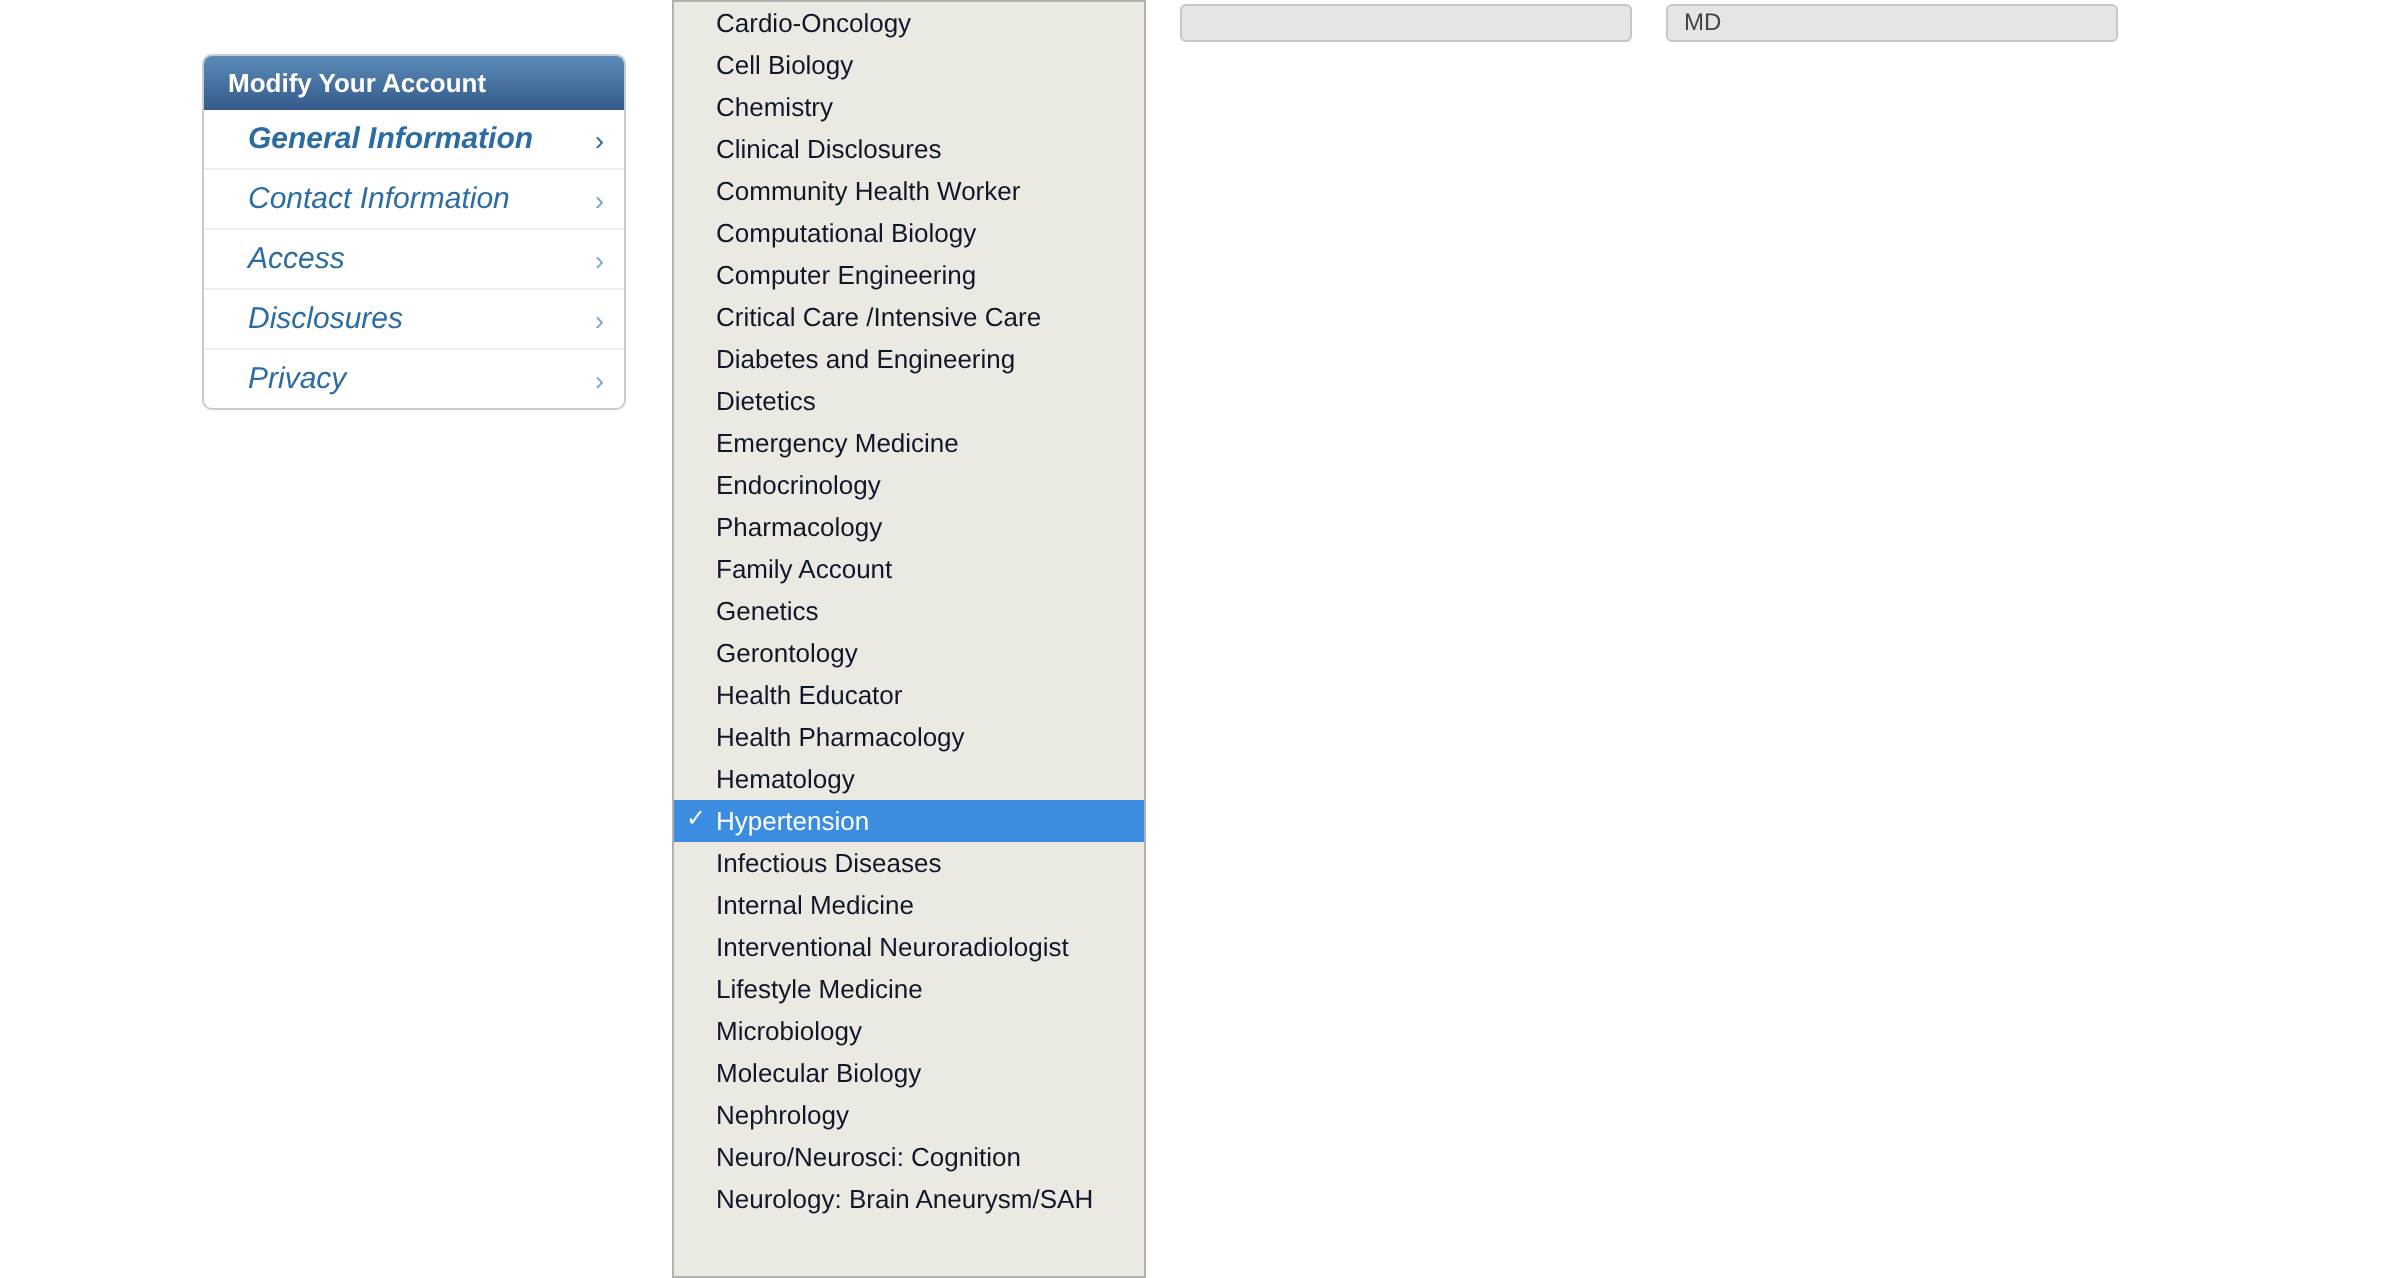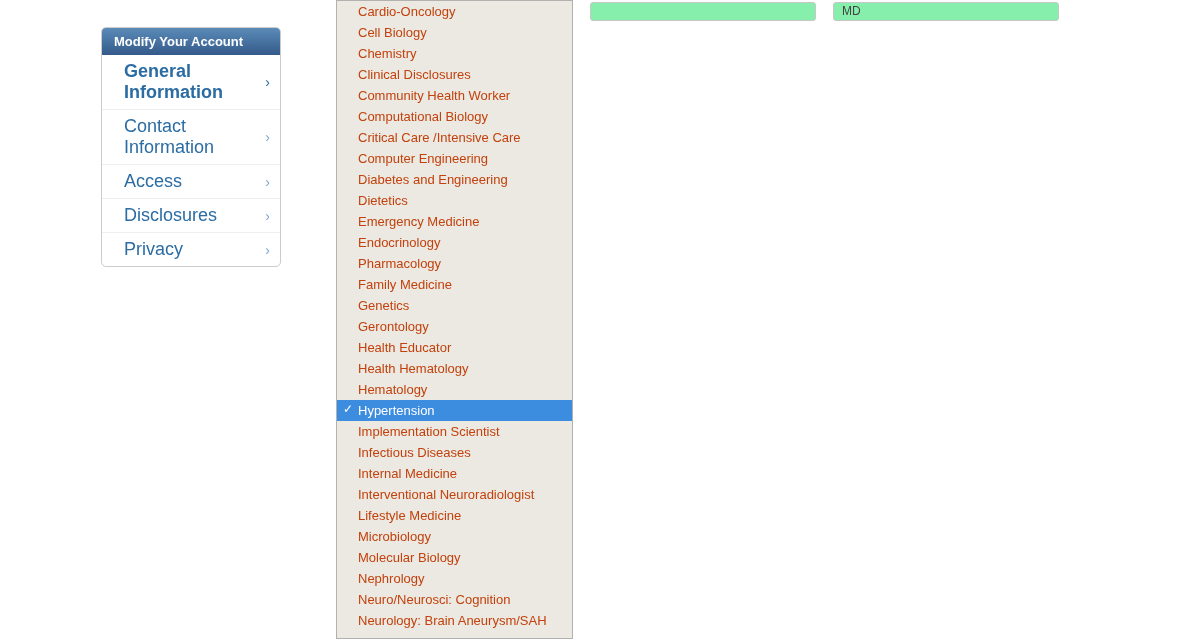--- a/index.html
+++ b/index.html
@@ -16,21 +16,21 @@
     .page-container {
       width: 1200px;
       height: 639px;
       position: relative;
       overflow: hidden;
     }
     .sidebar-panel {
       position: absolute;
       left: 101px;
       top: 27px;
-      width: 180px;
+      width: 212px;
       border: 1px solid #ccc;
       border-radius: 5px;
       background: #fff;
       overflow: hidden;
     }
     .sidebar-header {
       background: linear-gradient(to bottom, #5b8bb8 0%, #345a8a 100%);
       color: #fff;
       font-weight: bold;
       font-size: 13px;
@@ -42,21 +42,22 @@
       justify-content: space-between;
       padding: 6px 10px 6px 22px;
       border-top: 1px solid #eee;
       cursor: pointer;
     }
     .sidebar-item:first-of-type {
       border-top: none;
     }
     .sidebar-item .label {
       color: #2b6ca3;
-      font-size: 18px;
+      font-size: 15px;
+      font-style: italic;
     }
     .sidebar-item.active .label {
       font-weight: bold;
     }
     .sidebar-item .chevron {
       color: #7aa6d0;
       font-size: 14px;
     }
     .sidebar-item.active .chevron {
       color: #2b6ca3;
@@ -67,21 +68,21 @@
       top: 0;
       width: 237px;
       height: 639px;
       background: #ece9e2;
       border: 1px solid #b2b1b0;
       overflow: hidden;
     }
     .dropdown-option {
       padding: 2px 0 2px 21px;
       font-size: 13px;
-      color: #c2410c;
+      color: #0f172a;
       cursor: pointer;
       line-height: 17px;
       position: relative;
     }
     .dropdown-option.selected {
       background: #3c8ce0;
       color: #fff;
     }
     .dropdown-option.selected::before {
       content: "✓";
@@ -93,21 +94,21 @@
     }
     .dropdown-inner {
       padding-top: 0;
     }
     .right-field {
       position: absolute;
       top: 2px;
       border: 1px solid #c7c7c7;
       border-radius: 3px;
       height: 19px;
-      background: #86efac;
+      background: #e5e5e5;
     }
     .right-field.one {
       left: 590px;
       width: 226px;
     }
     .right-field.two {
       left: 833px;
       width: 226px;
       padding: 1px 8px;
       font-size: 12px;
@@ -146,35 +147,34 @@
   </div>
 
   <div class="dropdown">
     <div class="dropdown-inner" id="dropdown-inner">
         <div class="dropdown-option">Cardio-Oncology</div>
         <div class="dropdown-option">Cell Biology</div>
         <div class="dropdown-option">Chemistry</div>
         <div class="dropdown-option">Clinical Disclosures</div>
         <div class="dropdown-option">Community Health Worker</div>
         <div class="dropdown-option">Computational Biology</div>
+        <div class="dropdown-option">Computer Engineering</div>
         <div class="dropdown-option">Critical Care /Intensive Care</div>
-        <div class="dropdown-option">Computer Engineering</div>
         <div class="dropdown-option">Diabetes and Engineering</div>
         <div class="dropdown-option">Dietetics</div>
         <div class="dropdown-option">Emergency Medicine</div>
         <div class="dropdown-option">Endocrinology</div>
         <div class="dropdown-option">Pharmacology</div>
-        <div class="dropdown-option">Family Medicine</div>
+        <div class="dropdown-option">Family Account</div>
         <div class="dropdown-option">Genetics</div>
         <div class="dropdown-option">Gerontology</div>
         <div class="dropdown-option">Health Educator</div>
-        <div class="dropdown-option">Health Hematology</div>
+        <div class="dropdown-option">Health Pharmacology</div>
         <div class="dropdown-option">Hematology</div>
         <div class="dropdown-option selected">Hypertension</div>
-        <div class="dropdown-option">Implementation Scientist</div>
         <div class="dropdown-option">Infectious Diseases</div>
         <div class="dropdown-option">Internal Medicine</div>
         <div class="dropdown-option">Interventional Neuroradiologist</div>
         <div class="dropdown-option">Lifestyle Medicine</div>
         <div class="dropdown-option">Microbiology</div>
         <div class="dropdown-option">Molecular Biology</div>
         <div class="dropdown-option">Nephrology</div>
         <div class="dropdown-option">Neuro/Neurosci: Cognition</div>
         <div class="dropdown-option">Neurology: Brain Aneurysm/SAH</div>
       </div>

